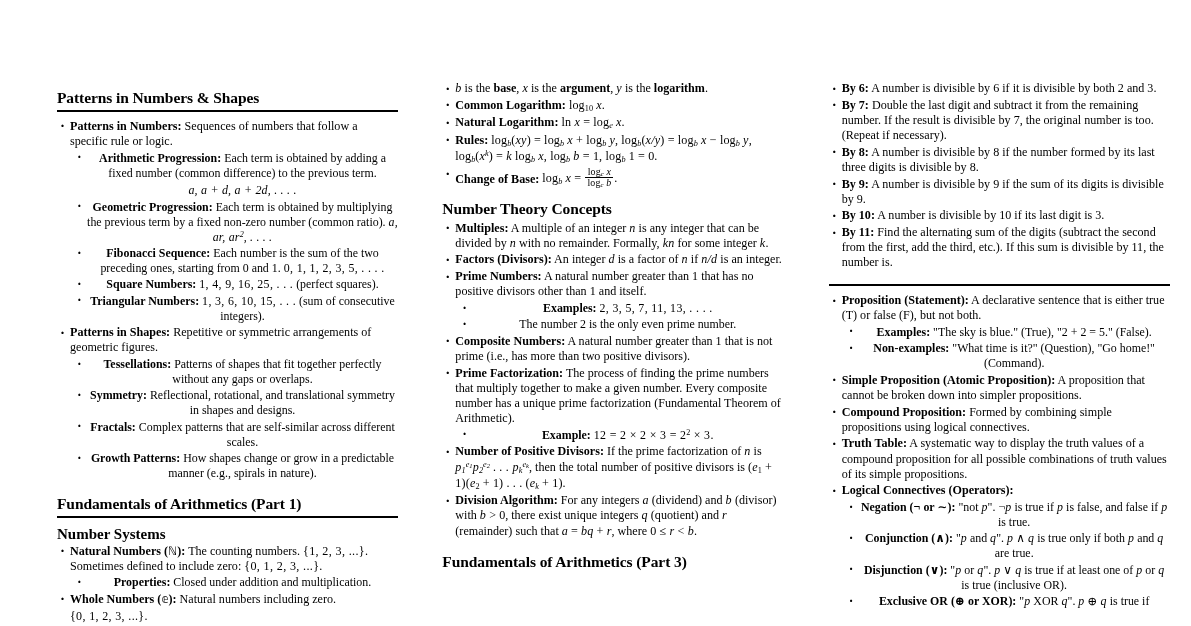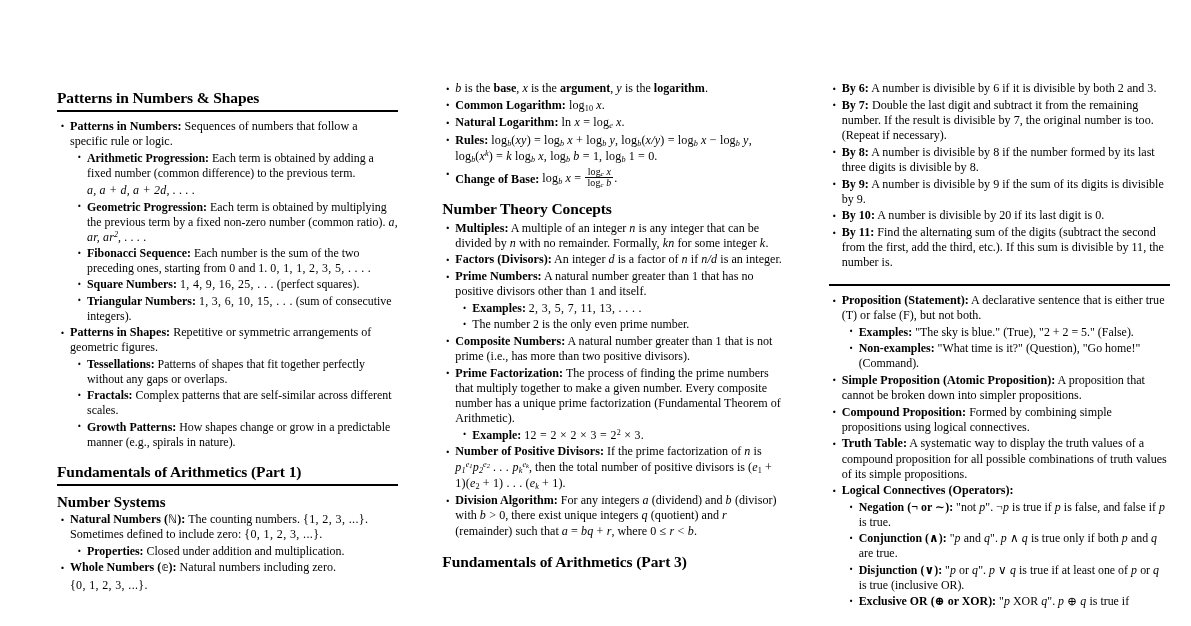--- a/index.html
+++ b/index.html
@@ -77,21 +77,21 @@
 
   li {
     position: relative;
     font-size: 12.1px;
     line-height: 1.255;
     margin: 0 0 1.5px 0;
     padding-left: 12px;
     text-align: left;
   }
   li.lvl1 { padding-left: 12px; margin-left: 1px; }
-  li.lvl2 { padding-left: 12px; margin-left: 18px; font-size: 11.9px; }
+  li.lvl2 { padding-left: 12px; margin-left: 18px; font-size: 11.9px; text-align: center; }
 
   li::before {
     content: "\00B7";
     position: absolute;
     left: 2px;
     top: -0.5px;
     font-size: 15px;
     line-height: 1.1;
     font-weight: bold;
   }
@@ -199,20 +199,24 @@
           </li>
           <li class="lvl1">
             <b>Patterns in Shapes:</b>
             <span>Repetitive or symmetric arrangements of geometric figures.</span>
           </li>
           <li class="lvl2">
             <b>Tessellations:</b>
             <span>Patterns of shapes that fit together perfectly without any gaps or overlaps.</span>
           </li>
           <li class="lvl2">
+            <b>Symmetry:</b>
+            <span>Reflectional, rotational, and translational symmetry in shapes and designs.</span>
+          </li>
+          <li class="lvl2">
             <b>Fractals:</b>
             <span>Complex patterns that are self-similar across different scales.</span>
           </li>
           <li class="lvl2">
             <b>Growth Patterns:</b>
             <span>How shapes change or grow in a predictable manner (e.g., spirals in nature).</span>
           </li>
         </ul>
 
         <div class="spacer-md" style="height:12px"></div>
@@ -345,21 +349,21 @@
           <li class="lvl1">
             <b>By 8:</b>
             <span>A number is divisible by 8 if the number formed by its last three digits is divisible by 8.</span>
           </li>
           <li class="lvl1">
             <b>By 9:</b>
             <span>A number is divisible by 9 if the sum of its digits is divisible by 9.</span>
           </li>
           <li class="lvl1">
             <b>By 10:</b>
-            <span>A number is divisible by 20 if its last digit is 0.</span>
+            <span>A number is divisible by 10 if its last digit is 3.</span>
           </li>
           <li class="lvl1">
             <b>By 11:</b>
             <span>Find the alternating sum of the digits (subtract the second from the first, add the third, etc.). If this sum is divisible by 11, the number is.</span>
           </li>
         </ul>
 
         <div style="height:12px"></div>
 
         <hr class="sec-rule">

